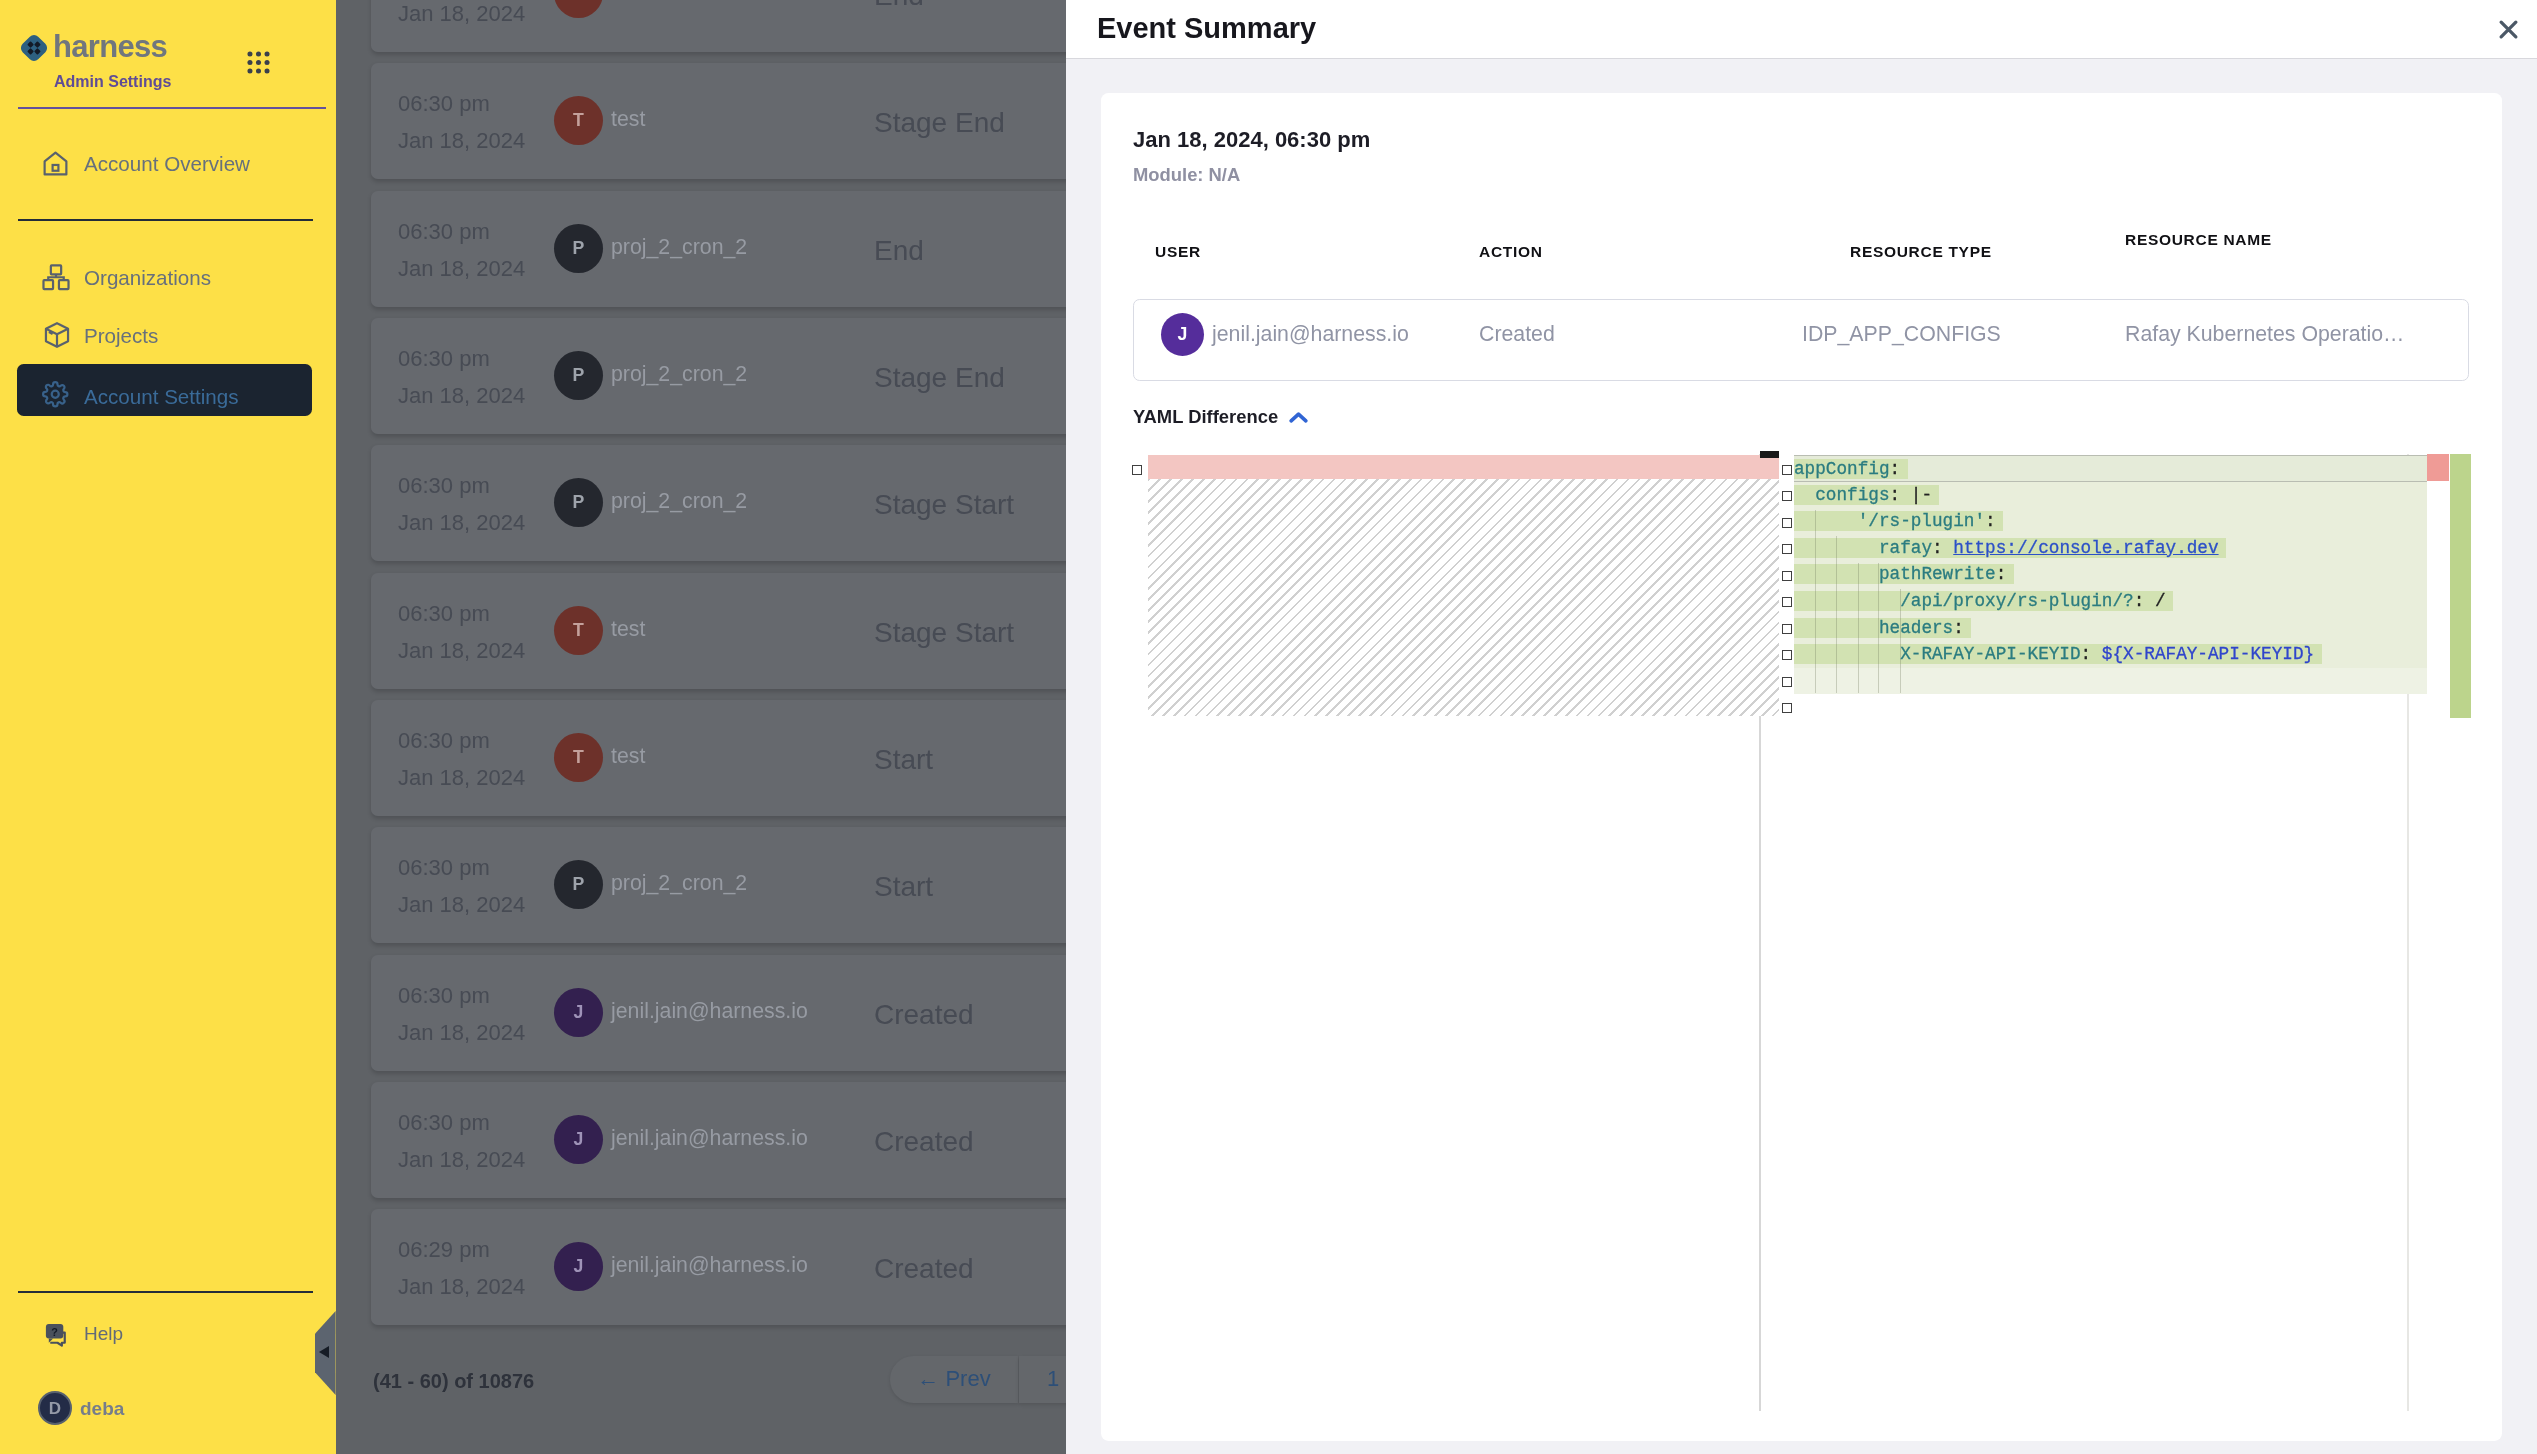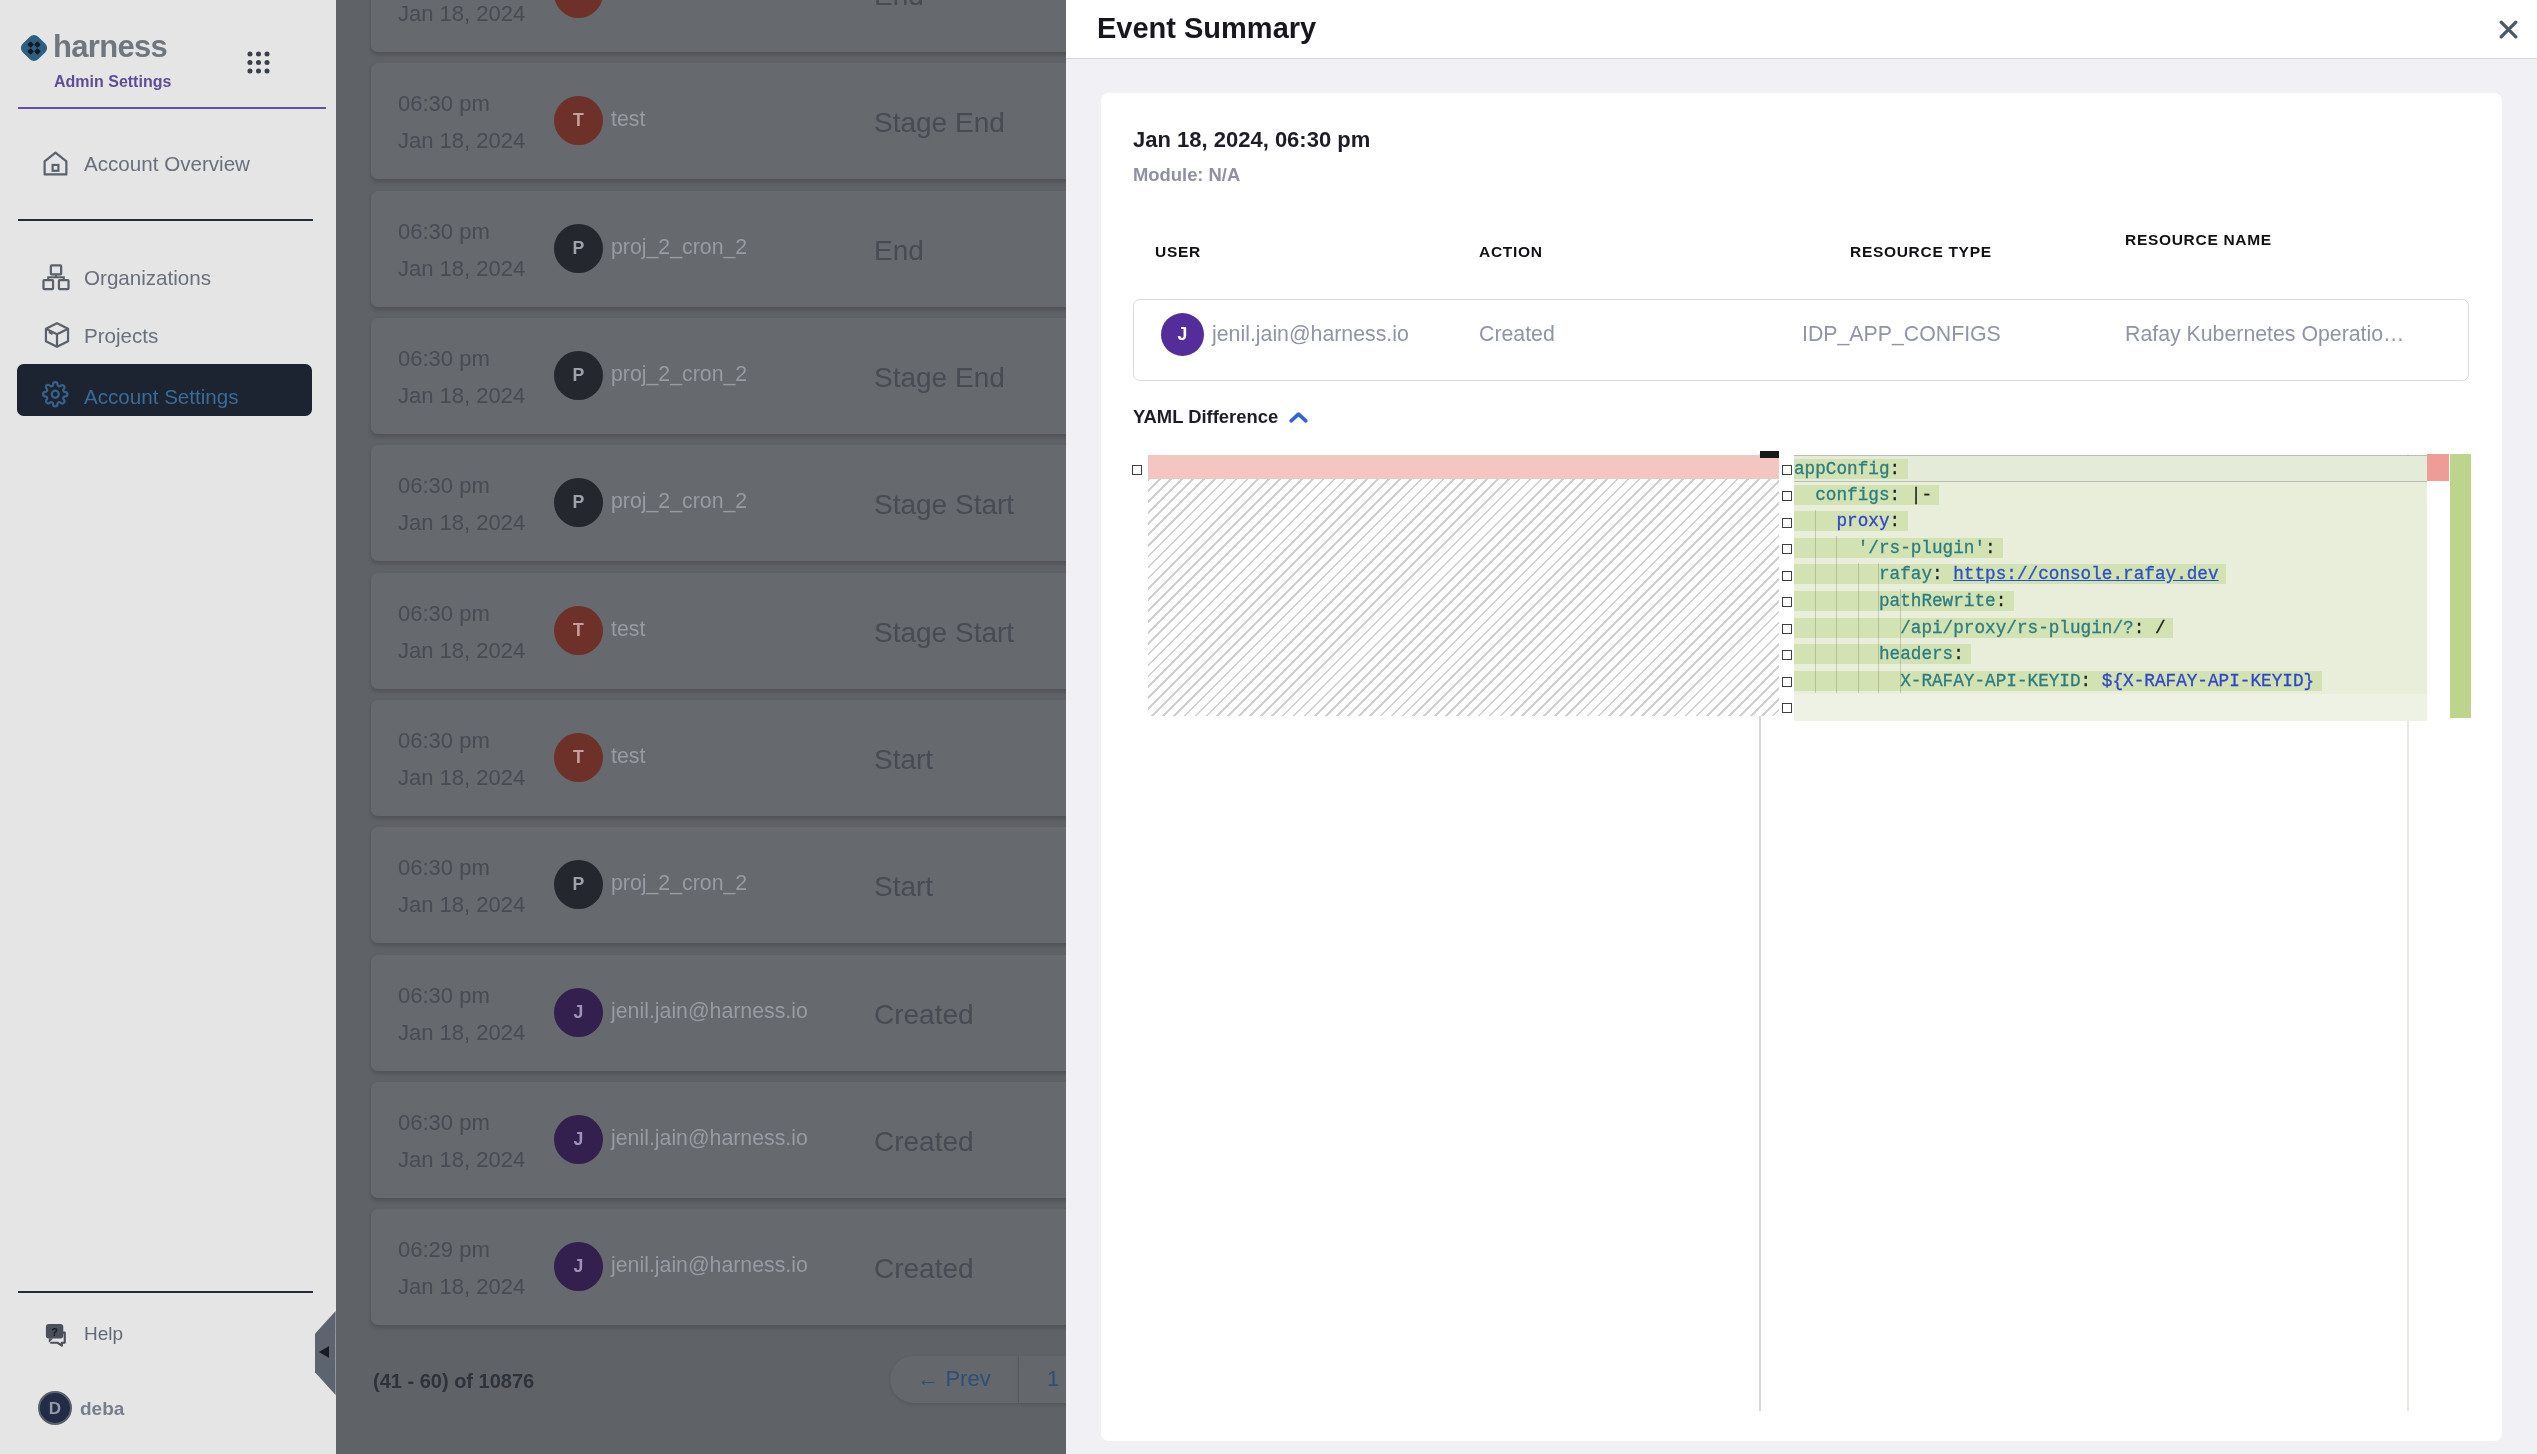--- a/index.html
+++ b/index.html
@@ -1,21 +1,21 @@
 <!DOCTYPE html>
 <html style="font-size:11.8px"><head>
 <meta charset="utf-8">
 <style>
   * { margin:0; padding:0; box-sizing:border-box; }
   html,body { width:2538px; height:1454px; overflow:hidden; }
   body { font-family:"Liberation Sans", sans-serif; position:relative; background:#5f6266; }
   .abs { position:absolute; }
 
   
-  #sidebar { position:absolute; left:0; top:0; width:336px; height:1454px; background:#e5e5e5; }
+  #sidebar { position:absolute; left:0; top:0; width:336px; height:1454px; background:#fde047; }
   .sb-text { color:#67707c; font-size:20.6px; }
 
   
   #content { position:absolute; left:336px; top:0; width:730px; height:1454px; background:#5f6266; }
   .rowcard { position:absolute; left:35px; width:1913px; height:116px; background:#66696e; border-radius:6.6px; box-shadow:0 2.2px 4.4px rgba(0,0,0,0.16); }
   .rc-time { position:absolute; left:27px; font-size:22px; color:#474b54; }
   .rc-name { position:absolute; left:240px; font-size:21.3px; color:#979ba3; }
   .rc-action { position:absolute; left:503px; font-size:28px; color:#474b54; }
   .rc-av { position:absolute; left:183px; width:49px; height:49px; border-radius:50%; text-align:center; line-height:49px; font-size:17.7px; font-weight:bold; }
   .avT { background:#6d312a; color:#c4a19c; }
@@ -241,21 +241,20 @@
 
         <div class="abs" style="left:47px;top:362px;width:631px;height:24px;background:#f3c6c2;"></div>
         <div class="abs" style="left:47px;top:386px;width:631px;height:237px;background:#ffffff;background-image:repeating-linear-gradient(135deg,#d0d0d0 0 1.9px,transparent 1.9px 7.7px);"></div>
         <div class="abs cb" style="left:31px;top:372px;"></div>
 
         <div class="abs" style="left:659px;top:358px;width:19px;height:6.6px;background:#191919;"></div>
 
         <div id="rpane">
           <div class="cl c1"><span class="bg"><i class="k">appConfig</i><i class="p">:</i></span></div>
           <div class="cl"><span class="bg">&nbsp;&nbsp;<i class="k">configs</i><i class="p">:&nbsp;|-</i></span></div>
-          <div class="cl"><span class="bg">&nbsp;&nbsp;&nbsp;&nbsp;<i class="b">proxy</i><i class="p">:</i></span></div>
           <div class="cl"><span class="bg">&nbsp;&nbsp;&nbsp;&nbsp;&nbsp;&nbsp;<i class="k">'/rs-plugin'</i><i class="p">:</i></span></div>
           <div class="cl"><span class="bg">&nbsp;&nbsp;&nbsp;&nbsp;&nbsp;&nbsp;&nbsp;&nbsp;<i class="k">rafay</i><i class="p">:&nbsp;</i><i class="u">https://console.rafay.dev</i></span></div>
           <div class="cl"><span class="bg">&nbsp;&nbsp;&nbsp;&nbsp;&nbsp;&nbsp;&nbsp;&nbsp;<i class="k">pathRewrite</i><i class="p">:</i></span></div>
           <div class="cl"><span class="bg">&nbsp;&nbsp;&nbsp;&nbsp;&nbsp;&nbsp;&nbsp;&nbsp;&nbsp;&nbsp;<i class="k">/api/proxy/rs-plugin/?</i><i class="p">:&nbsp;/</i></span></div>
           <div class="cl"><span class="bg">&nbsp;&nbsp;&nbsp;&nbsp;&nbsp;&nbsp;&nbsp;&nbsp;<i class="k">headers</i><i class="p">:</i></span></div>
           <div class="cl"><span class="bg">&nbsp;&nbsp;&nbsp;&nbsp;&nbsp;&nbsp;&nbsp;&nbsp;&nbsp;&nbsp;<i class="k">X-RAFAY-API-KEYID</i><i class="p">:&nbsp;</i><i class="b">${X-RAFAY-API-KEYID}</i></span></div>
           <div class="cl cE"></div>
         </div>
 
         <div class="guide" style="left:714px;top:417px;height:183px;"></div>

